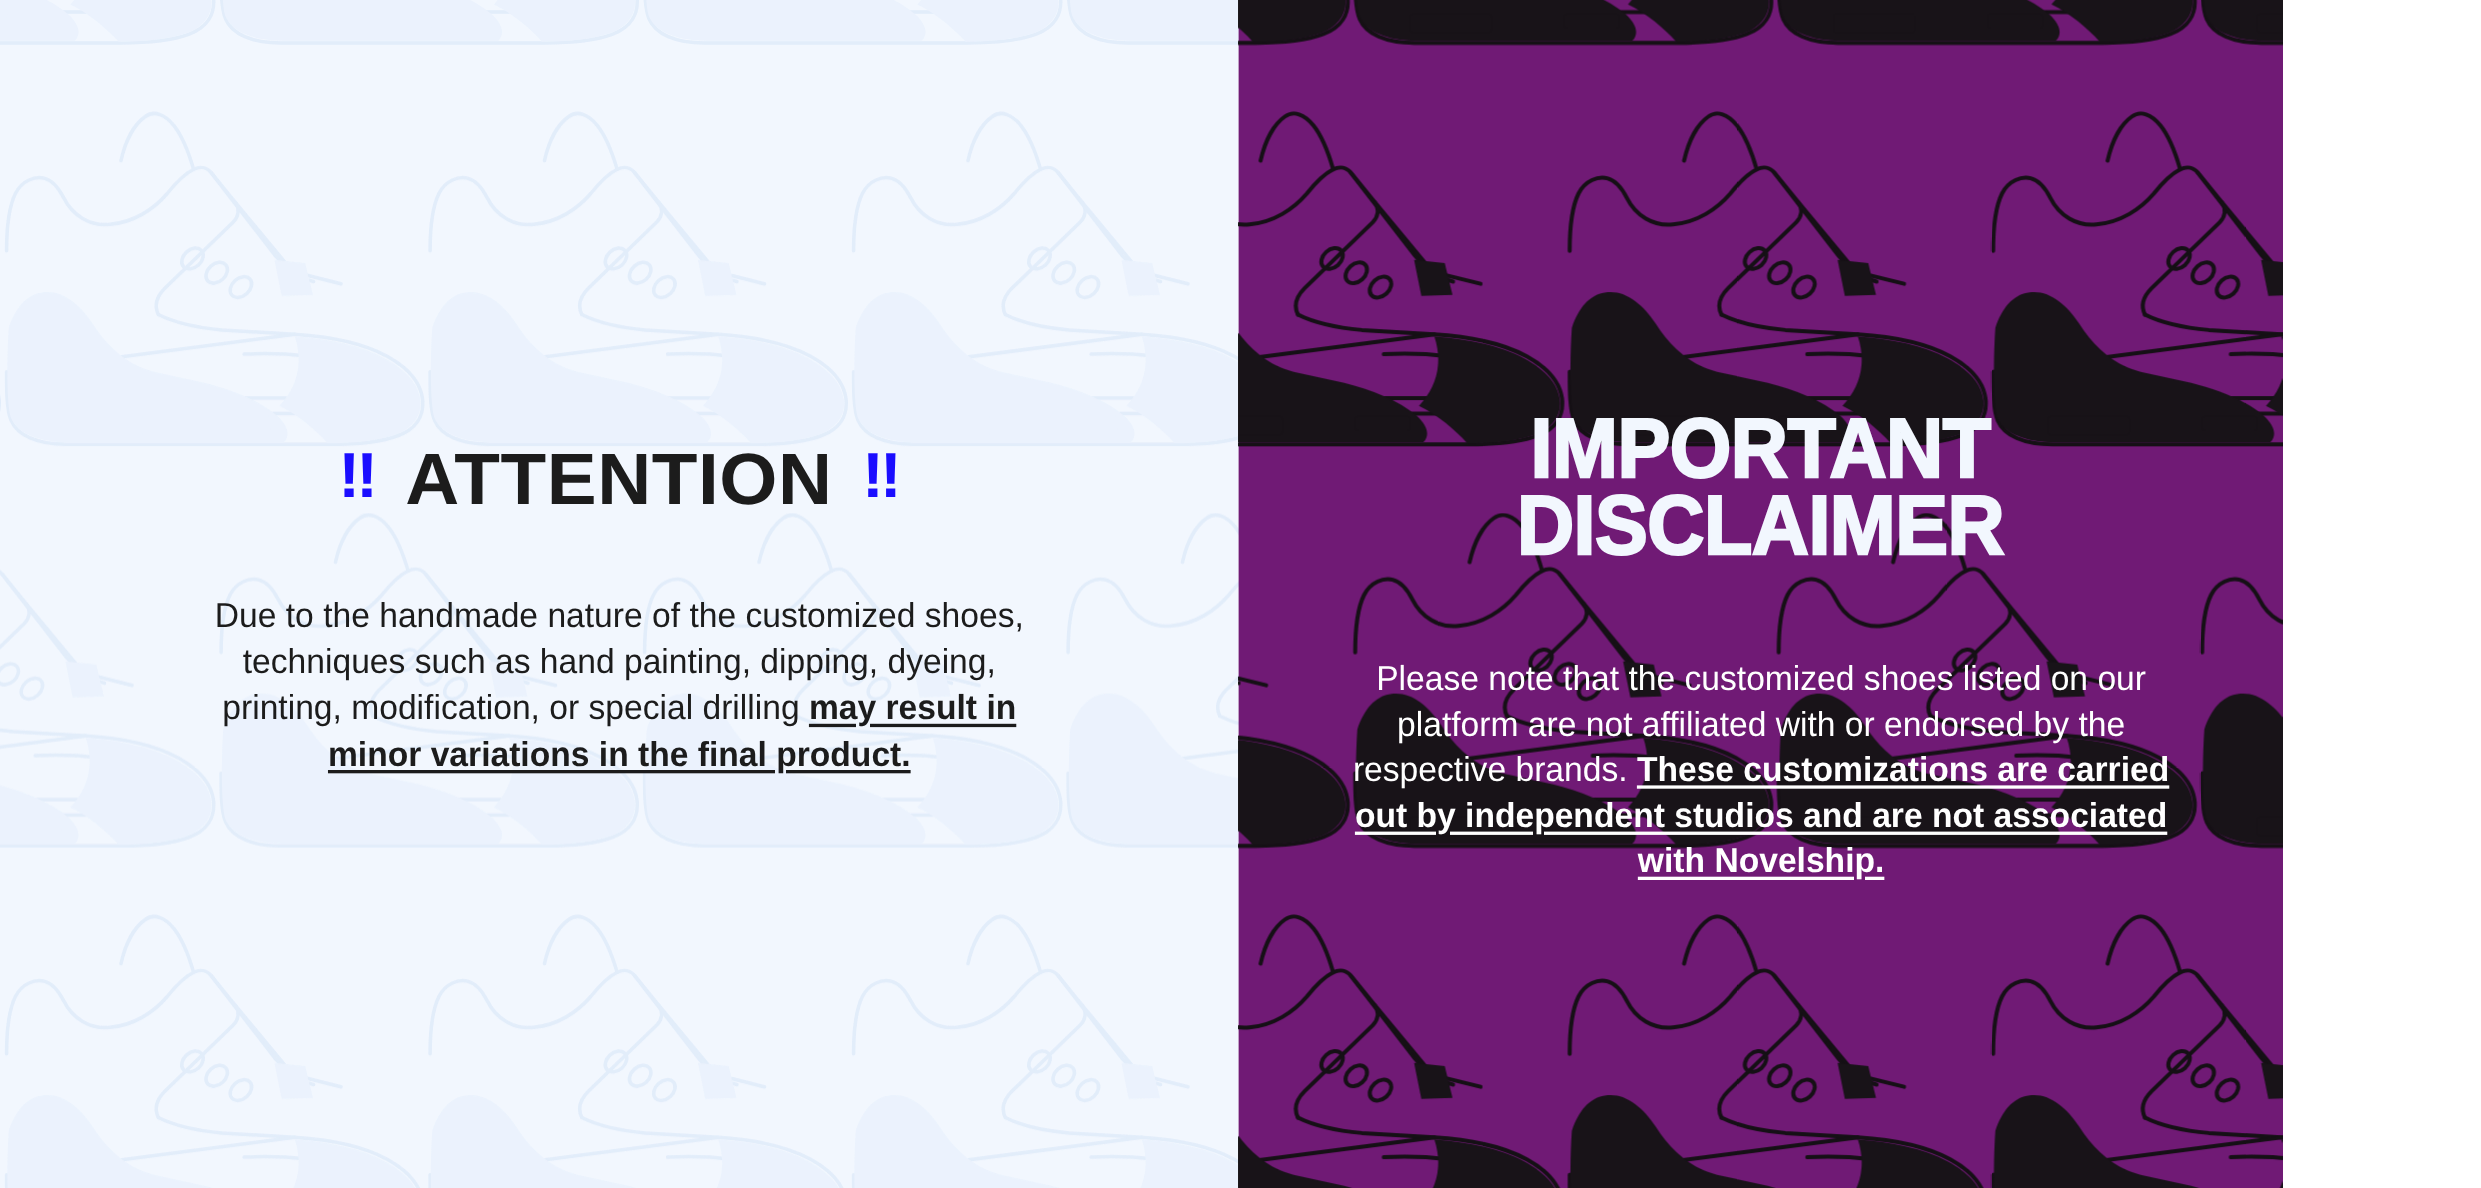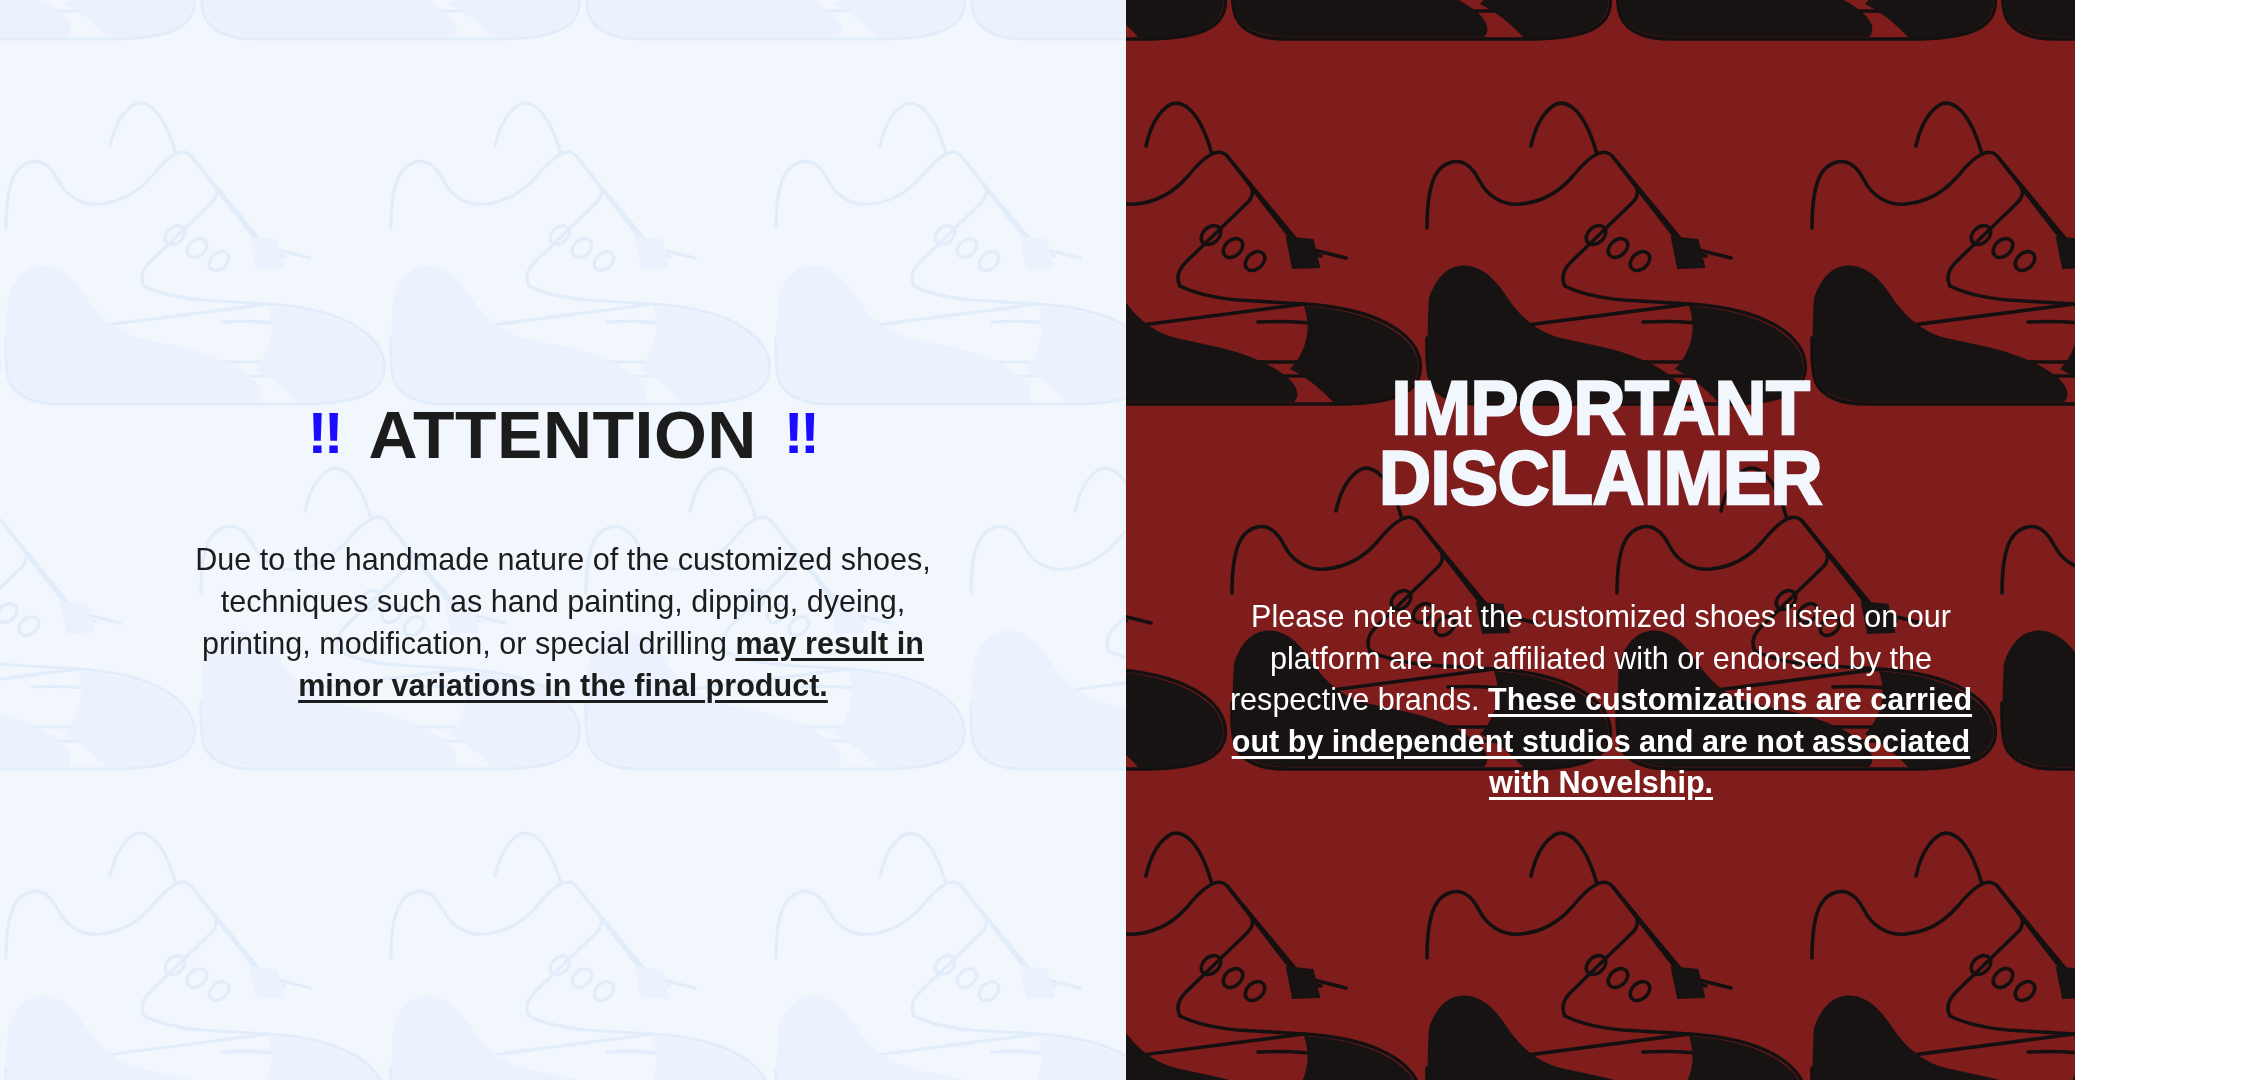--- a/index.html
+++ b/index.html
@@ -27,21 +27,21 @@
     position: relative;
     height: 1080px;
     overflow: hidden;
   }
   .panel-left {
     width: 1126px;
     background: #f2f7fe;
   }
   .panel-right {
     width: 949px;
-    background: #7f1d1d;
+    background: #701a75;
   }
 
   
   .pattern-layer {
     position: absolute;
     top: 0;
     left: 0;
     width: 100%;
     height: 100%;
     pointer-events: none;

